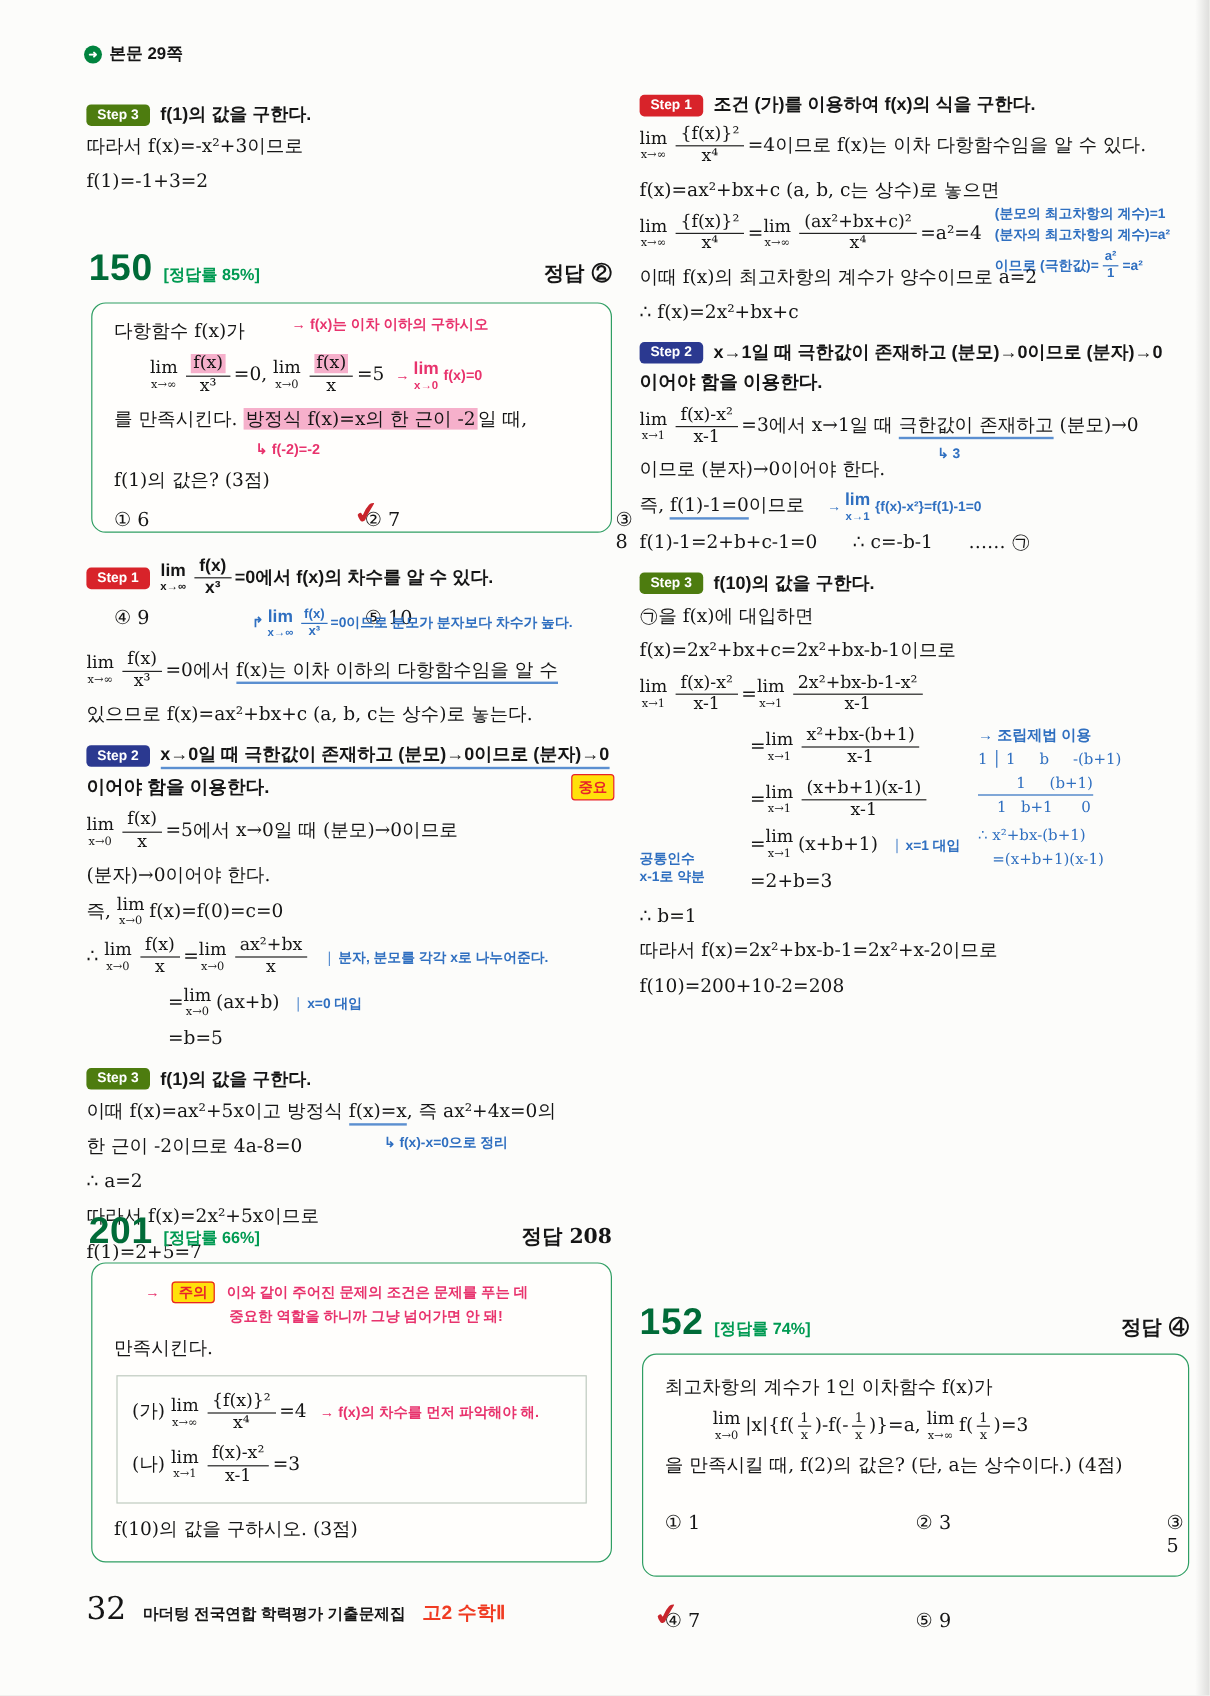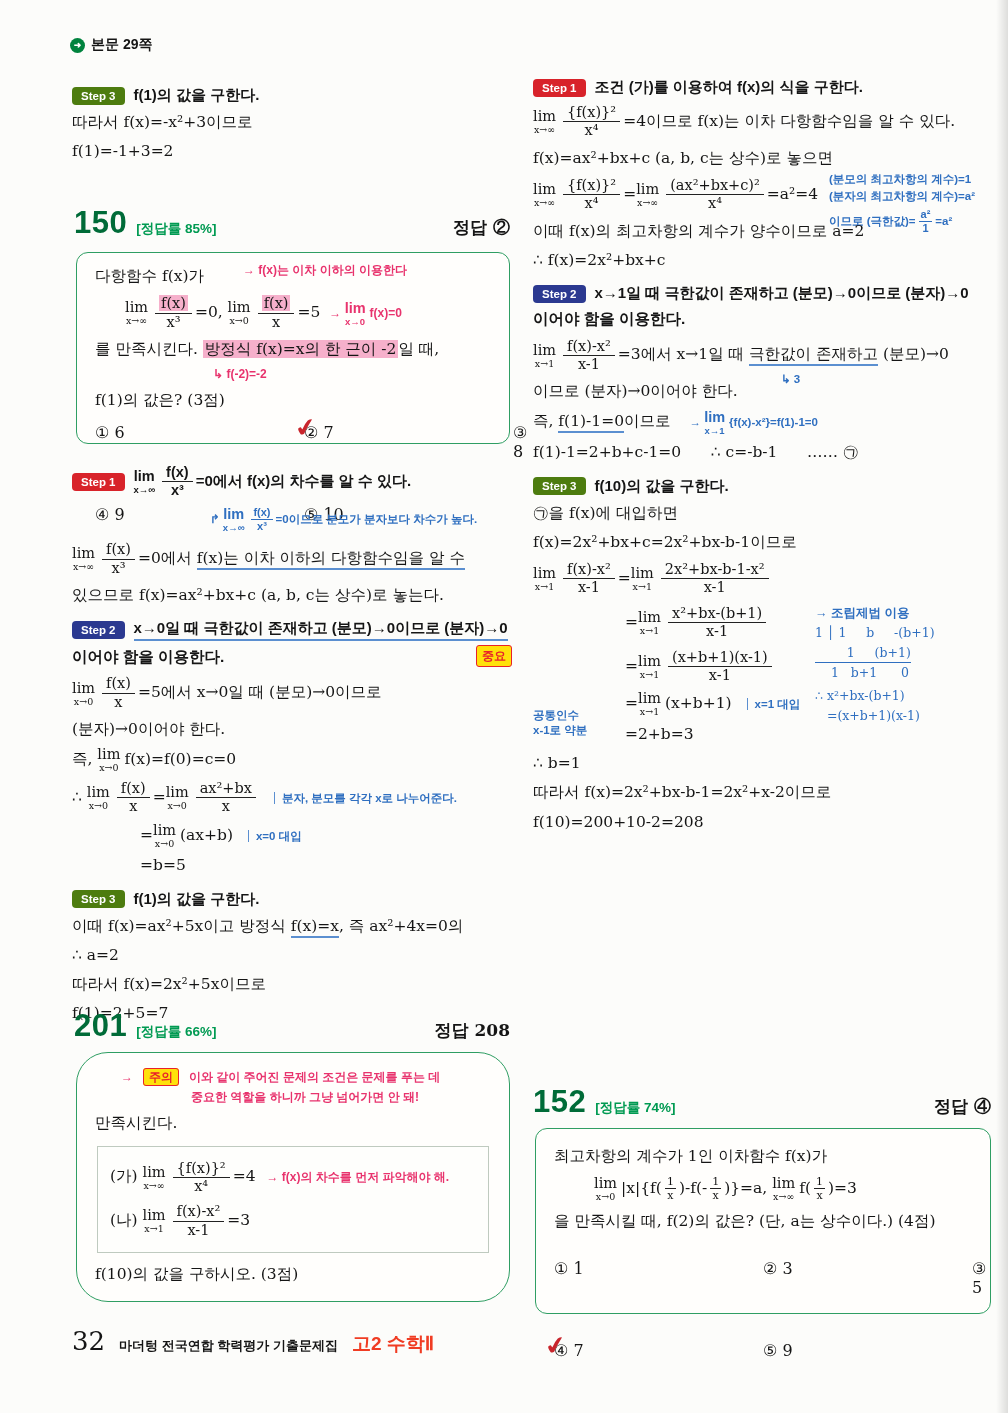--- a/index.html
+++ b/index.html
@@ -51,21 +51,21 @@
   .chk{position:absolute;left:-9px;top:-10px;color:#c9252c;font-size:25px;font-weight:bold;
         transform:rotate(-10deg);font-family:"DejaVu Sans",sans-serif;}
   
   .syn{position:absolute;color:#2f6fc0;font-family:"DejaVu Serif",serif;font-size:12.5px;line-height:1.55;}
   .syn .t{font-family:"Liberation Sans",sans-serif;font-weight:bold;}
   .syn .u{border-bottom:1.3px solid #2f6fc0;}
   
   .ftr{position:absolute;left:72px;top:1326px;display:flex;align-items:baseline;gap:14px;}
   .ftr .pg{font-size:26px;font-family:"DejaVu Serif",serif;}
   .ftr .bk{font-size:13px;font-weight:bold;}
-  .ftr .sj{font-size:19px;font-weight:bold;color:#f03c23;}
+  .ftr .sj{font-size:16px;font-weight:bold;color:#f03c23;}
   .abs{position:absolute;}
 </style>
 </head>
 <body>
 
 <div class="page">
   <div class="scan-edge"></div>
 
   <div class="hdr">
     <span class="dot">➜</span>
@@ -83,21 +83,21 @@
 
   <div class="phead" style="left:74px;top:205px;width:436px;">
     <span class="pnum">150</span>
     <span class="prate">[정답률 85%]</span>
     <span class="pans">정답 ②</span>
   </div>
 
   <div class="qbox" style="left:76px;top:252px;width:434px;height:192px;">
     <div class="ln" style="margin-top:0;">
       <span>다항함수 f(x)가</span>
-      <span class="ann-p abs" style="left:148px;top:-4px;">→ f(x)는 이차 이하의 이용한다</span>
+      <span class="ann-p abs" style="left:148px;top:-4px;">→ f(x)는 이차 이하의 구하시오</span>
     </div>
     <div class="ln" style="margin-left:30px;">
       <span><span class="lim"><span class="limtop">lim</span><span class="limsub">x→∞</span></span><span class="frac"><span class="num"><span class="hl">f(x)</span></span><span class="den">x³</span></span>=0,  <span class="lim"><span class="limtop">lim</span><span class="limsub">x→0</span></span><span class="frac"><span class="num"><span class="hl">f(x)</span></span><span class="den">x</span></span>=5</span>
       <span class="ann-p" style="margin-left:4px;">→ <span class="lim"><span class="limtop">lim</span><span class="limsub">x→0</span></span>f(x)=0</span>
     </div>
     <div class="ln">를 만족시킨다. <span class="hl">방정식 f(x)=x의 한 근이 -2</span>일 때,</div>
     <div class="ln ann-p" style="margin-left:118px;margin-top:-2px;">↳ f(-2)=-2</div>
     <div class="ln">f(1)의 값은? (3점)</div>
     <div class="choices" style="margin-top:10px;">
       <span class="choice">① 6</span>
@@ -136,32 +136,36 @@
       <span>=<span class="lim"><span class="limtop">lim</span><span class="limsub">x→0</span></span>(ax+b)</span>
       <span class="ann-b elbow">x=0 대입</span>
     </div>
     <div class="ln" style="margin-left:68px;">=b=5</div>
 
     <div class="srow" style="margin-top:12px;">
       <span class="badge b-green">Step 3</span>
       <span class="step-title">f(1)의 값을 구한다.</span>
     </div>
     <div class="ln">이때 f(x)=ax²+5x이고 방정식 <span class="ub">f(x)=x</span>, 즉 ax²+4x=0의</div>
+    <div class="ln">
+      <span>한 근이 -2이므로 4a-8=0</span>
+      <span class="ann-b abs" style="left:248px;top:1px;">↳ f(x)-x=0으로 정리</span>
+    </div>
     <div class="ln">∴ a=2</div>
     <div class="ln">따라서 f(x)=2x²+5x이므로</div>
     <div class="ln">f(1)=2+5=7</div>
   </div>
 
   <div class="phead" style="left:74px;top:1008px;width:436px;">
     <span class="pnum">201</span>
     <span class="prate">[정답률 66%]</span>
     <span class="pans">정답 208</span>
   </div>
 
-  <div class="qbox" style="left:76px;top:1052px;width:434px;height:250px;border-radius:32px;">
+  <div class="qbox" style="left:76px;top:1052px;width:434px;height:250px;">
     <div class="ln" style="margin:0 0 0 26px;">
       <span class="ann-p">→</span>
       <span class="imp" style="margin:0 5px;">주의</span>
       <span class="ann-p">이와 같이 주어진 문제의 조건은 문제를 푸는 데</span>
     </div>
     <div class="ln ann-p" style="margin:0 0 4px 96px;">중요한 역할을 하니까 그냥 넘어가면 안 돼!</div>
     <div class="ln">만족시킨다.</div>
     <div class="innerbox">
       <div class="ln">
         <span>(가) <span class="lim"><span class="limtop">lim</span><span class="limsub">x→∞</span></span><span class="frac"><span class="num">{f(x)}²</span><span class="den">x⁴</span></span>=4</span>

